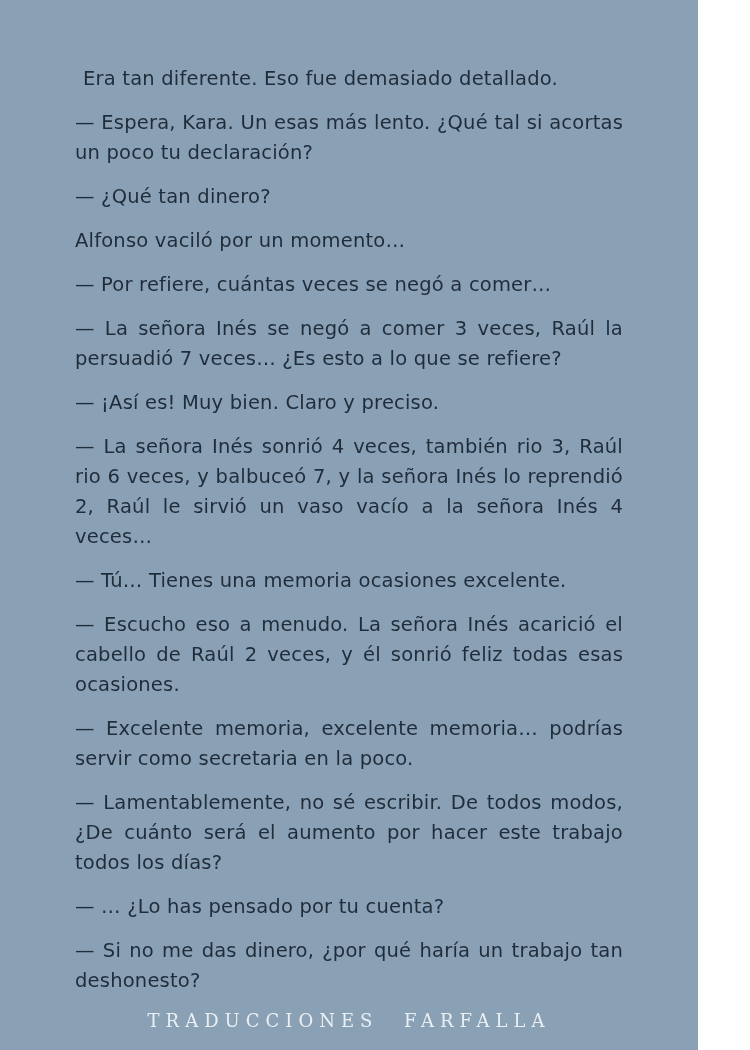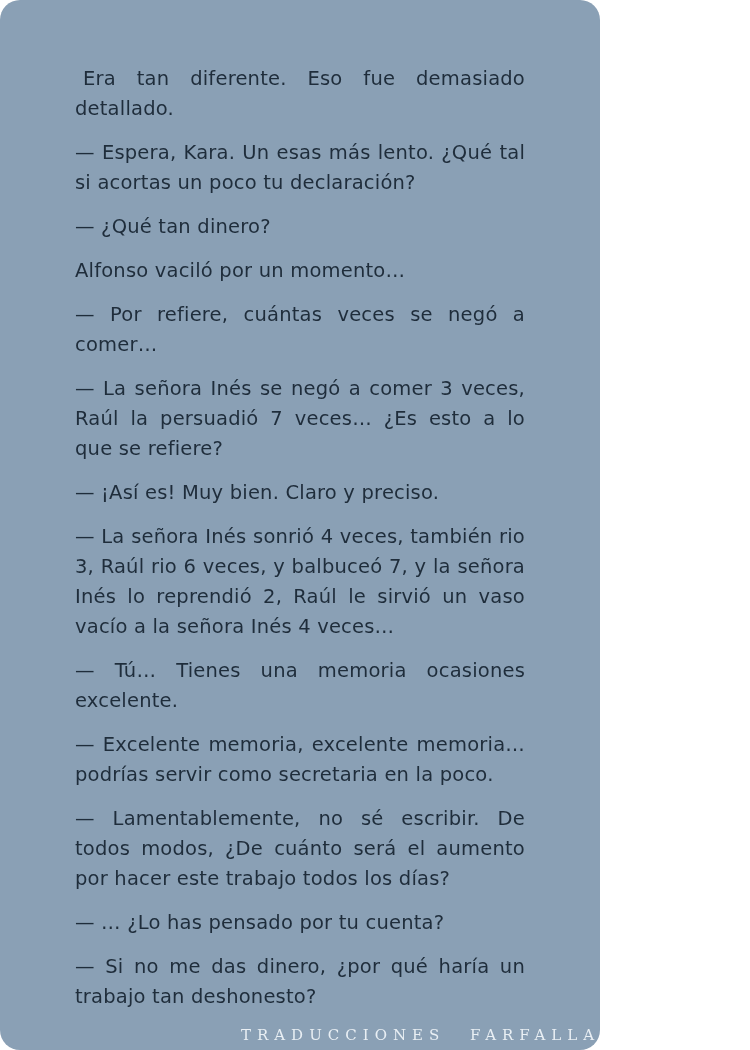--- a/index.html
+++ b/index.html
@@ -2,66 +2,66 @@
 <html lang="es" style="--bg: #8AA0B5; --text: #1F2D3B; --footer: #E9EFF4;"><head>
 <meta charset="utf-8">
 <title>Página de novela</title>
 <style>
   html, body {
     margin: 0;
     padding: 0;
   }
   .page {
     position: relative;
-    width: 600px;
+    width: 698px;
     height: 1050px;
     background: var(--bg, #8AA0B5);
     overflow: hidden;
     box-sizing: border-box;
-    border-radius: 20px;
   }
   .chapter-text {
     padding: 64px 75px 0 75px;
     font-family: "DejaVu Sans", "Liberation Sans", sans-serif;
     font-size: 19.5px;
     line-height: 30px;
     letter-spacing: 0.2px;
     color: var(--text, #1F2D3B);
     text-align: justify;
   }
   .chapter-text p {
     margin: 0 0 14px 0;
   }
   .chapter-text p.opening {
     text-indent: 8px;
   }
   .watermark {
     margin-top: 12px;
     width: 100%;
-    text-align: right;
+    text-align: center;
     font-family: "DejaVu Serif", "Liberation Serif", serif;
-    font-size: 15px;
+    font-size: 18px;
     letter-spacing: 6px;
     word-spacing: 14px;
     color: var(--footer, #E9EFF4);
   }
 </style>
 </head>
 <body>
 
 <div class="page">
   <div class="chapter-text">
     <p class="opening">Era tan diferente. Eso fue demasiado detallado.</p>
     <p>— Espera, Kara. Un esas más lento. ¿Qué tal si acortas un poco tu declaración?</p>
     <p>— ¿Qué tan dinero?</p>
     <p>Alfonso vaciló por un momento…</p>
     <p>— Por refiere, cuántas veces se negó a comer…</p>
     <p>— La señora Inés se negó a comer 3 veces, Raúl la persuadió 7 veces… ¿Es esto a lo que se refiere?</p>
     <p>— ¡Así es! Muy bien. Claro y preciso.</p>
     <p>— La señora Inés sonrió 4 veces, también rio 3, Raúl rio 6 veces, y balbuceó 7, y la señora Inés lo reprendió 2, Raúl le sirvió un vaso vacío a la señora Inés 4 veces…</p>
     <p>— Tú… Tienes una memoria ocasiones excelente.</p>
+    <p>— Escucho eso a menudo. La señora Inés acarició el cabello de Raúl 2 veces, y él sonrió feliz todas esas ocasiones.</p>
     <p>— Excelente memoria, excelente memoria… podrías servir como secretaria en la poco.</p>
     <p>— Lamentablemente, no sé escribir. De todos modos, ¿De cuánto será el aumento por hacer este trabajo todos los días?</p>
     <p>— … ¿Lo has pensado por tu cuenta?</p>
     <p>— Si no me das dinero, ¿por qué haría un trabajo tan deshonesto?</p>
   </div>
   <div class="watermark">TRADUCCIONES FARFALLA</div>
 </div>
 
 </body></html>

